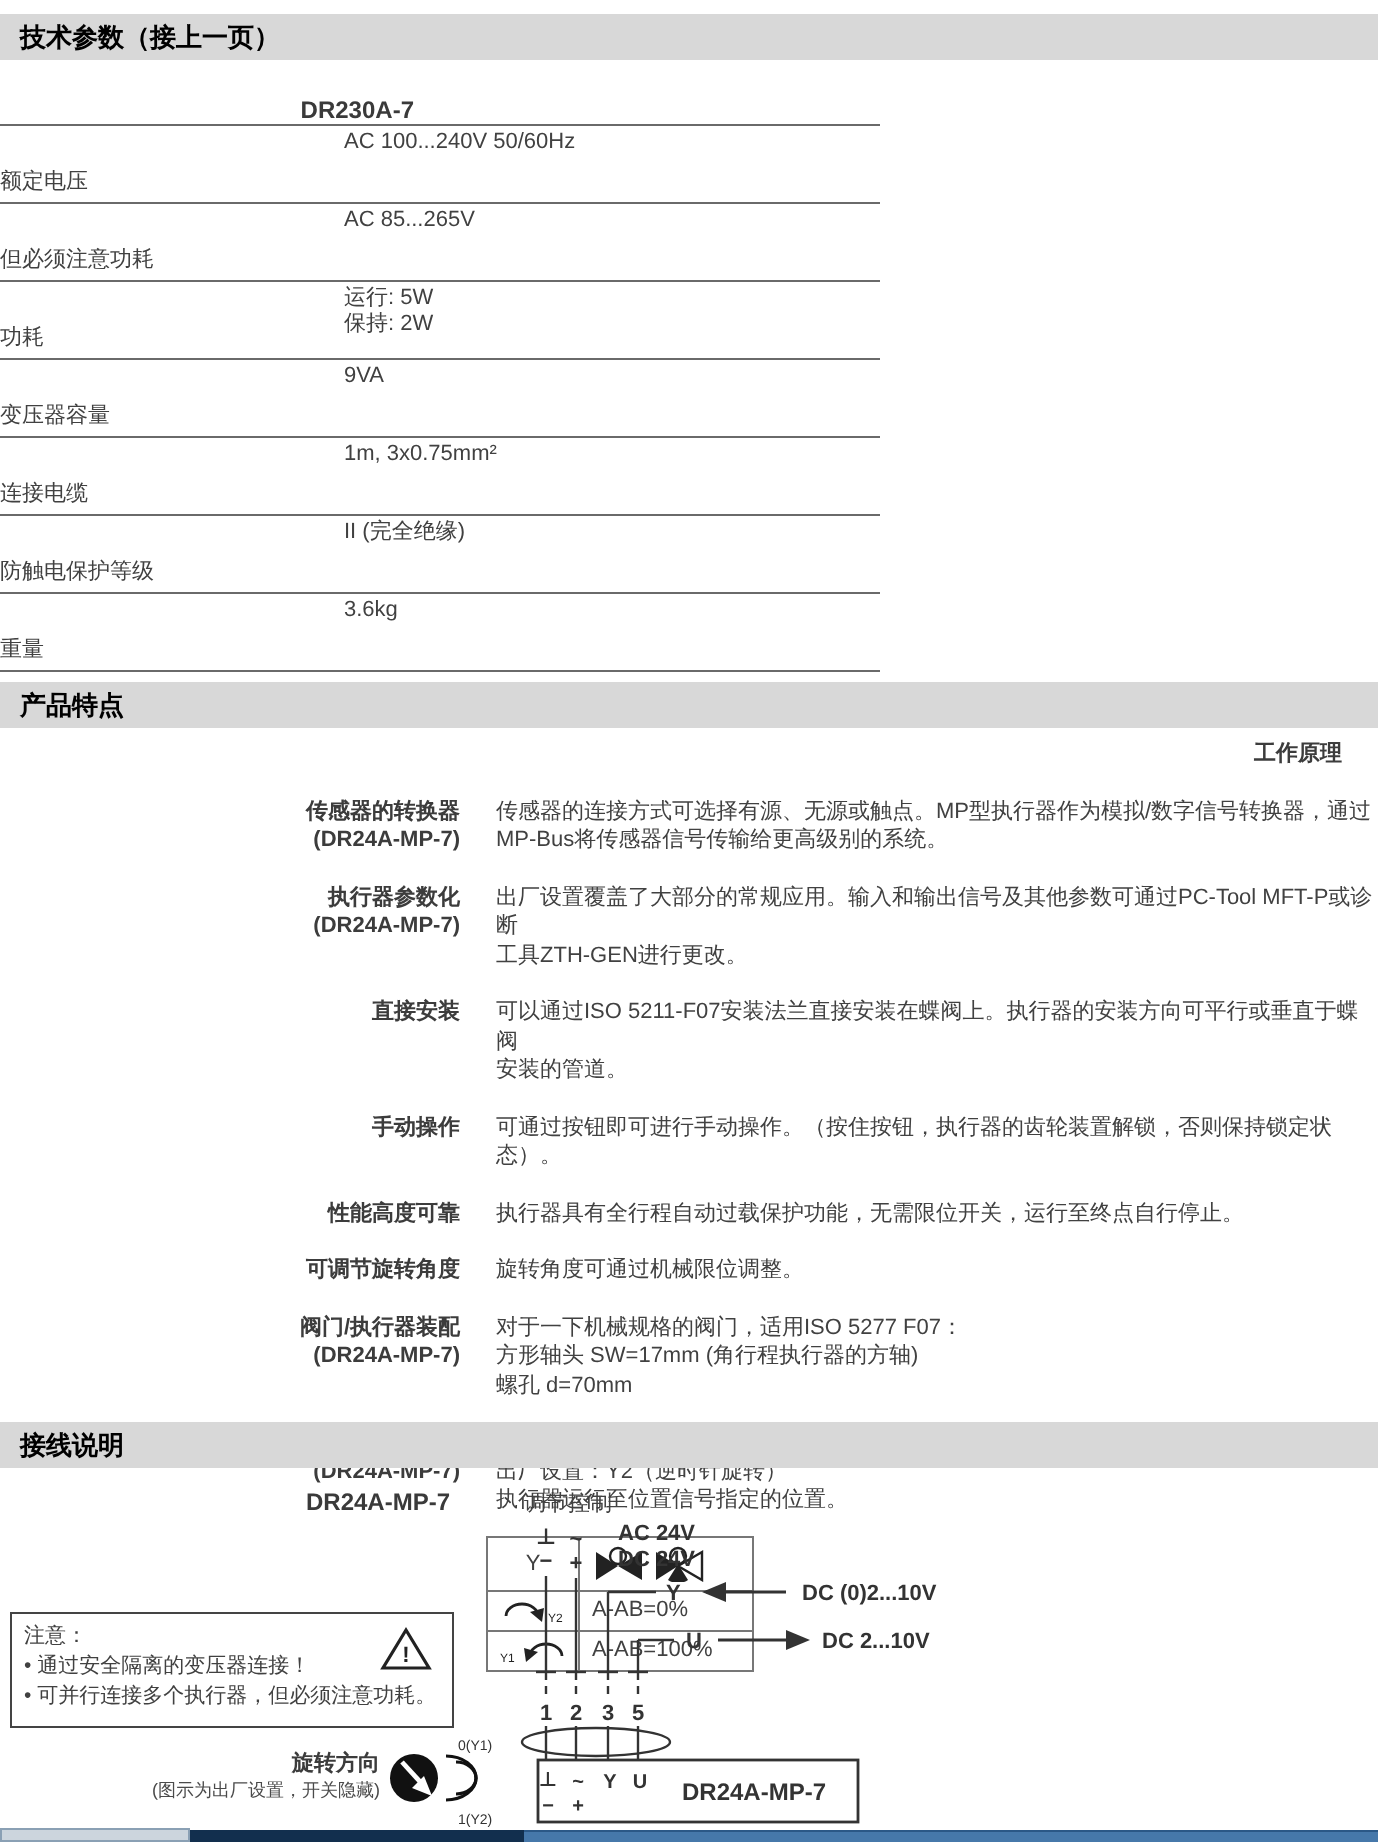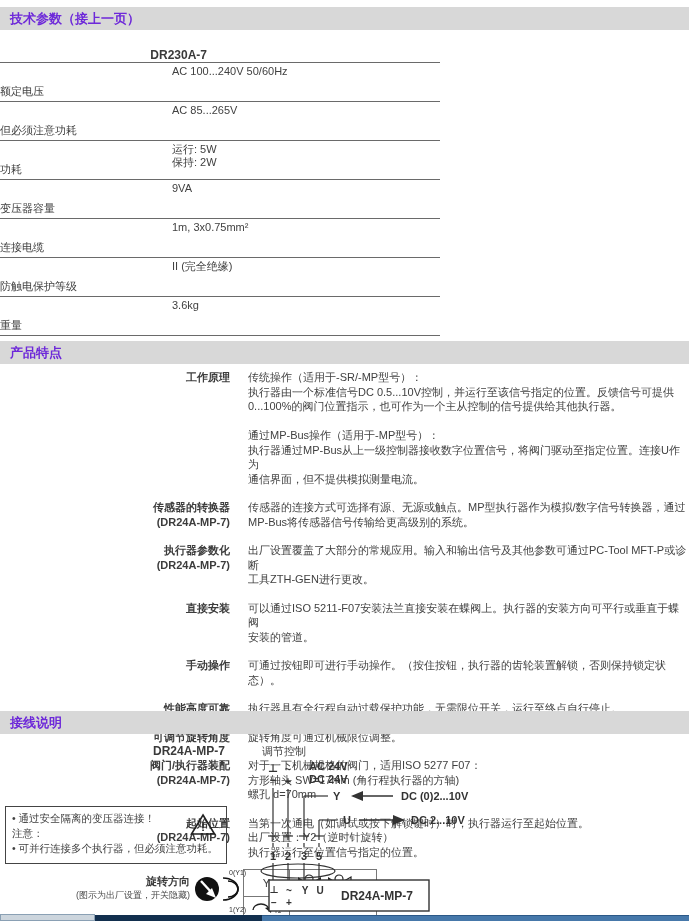--- a/index.html
+++ b/index.html
@@ -4,21 +4,21 @@
 <style>
   * { margin:0; padding:0; box-sizing:border-box; }
   html,body { background:#fff; }
   .page {
     position:relative; width:689px; height:921px; background:#ffffff;
     overflow:hidden; font-family:"Liberation Sans","DejaVu Sans",sans-serif;
     color:#414141;
   }
   .secbar {
     background:#d8d8d8; height:23px; line-height:23px; padding-left:10px;
-    font-size:13px; font-weight:bold; color:#6d28d9;
+    font-size:13px; font-weight:bold; color:#000000;
   }
   .secbar.first { margin-top:7px; }
   .secbar.abs3 { position:absolute; top:711px; left:0; right:0; }
 
   
   .tech-block { display:flex; margin-top:15px;flex-direction:column; }
   .model-col { width:225px; text-align:right; padding-right:18px; font-weight:bold; font-size:12px; color:#3a3a3a; padding-top:3px; }
   .tech-table { width:440px; }
   .t-row { display:flex; border-top:1px solid #6a6a6a; padding:2px 0 3px 0; }
   .t-row.last { border-bottom:1px solid #6a6a6a; }
@@ -104,27 +104,20 @@
   <div class="secbar" style="margin-top:5px;">
     <span>产品特点</span>
   </div>
 
   <div class="features">
     <div class="feat">
       <div class="feat-label">
         <div>工作原理</div>
         <div></div>
       </div>
-      <div class="feat-body">传统操作（适用于-SR/-MP型号）：
-执行器由一个标准信号DC 0.5...10V控制，并运行至该信号指定的位置。反馈信号可提供
-0...100%的阀门位置指示，也可作为一个主从控制的信号提供给其他执行器。
-
-通过MP-Bus操作（适用于-MP型号）：
-执行器通过MP-Bus从上一级控制器接收数字位置信号，将阀门驱动至指定位置。连接U作为
-通信界面，但不提供模拟测量电流。</div>
     </div>
     <div class="feat">
       <div class="feat-label">
         <div>传感器的转换器</div>
         <div>(DR24A-MP-7)</div>
       </div>
       <div class="feat-body">传感器的连接方式可选择有源、无源或触点。MP型执行器作为模拟/数字信号转换器，通过
 MP-Bus将传感器信号传输给更高级别的系统。</div>
     </div>
     <div class="feat">
@@ -226,22 +219,22 @@
 
   <div class="secbar abs3">
     <span>接线说明</span>
   </div>
 
   <div class="wiring">
     <div class="w-model">DR24A-MP-7</div>
     <div class="w-mode">调节控制</div>
 
     <div class="notice">
+      <div>注意：</div>
       <div>• 通过安全隔离的变压器连接！</div>
-      <div>注意：</div>
       <div>• 可并行连接多个执行器，但必须注意功耗。</div>
       <svg class="warn" width="26" height="23" viewBox="0 0 26 23">
         <polygon points="13,2 24.5,21 1.5,21" fill="none" stroke="#222" stroke-width="1.6"></polygon>
         <text x="13" y="18" font-size="11" font-weight="bold" text-anchor="middle" fill="#222">!</text>
       </svg>
     </div>
 
     <div class="rot-label">
       <div class="rl1">旋转方向</div>
       <div class="rl2">(图示为出厂设置，开关隐藏)</div>

